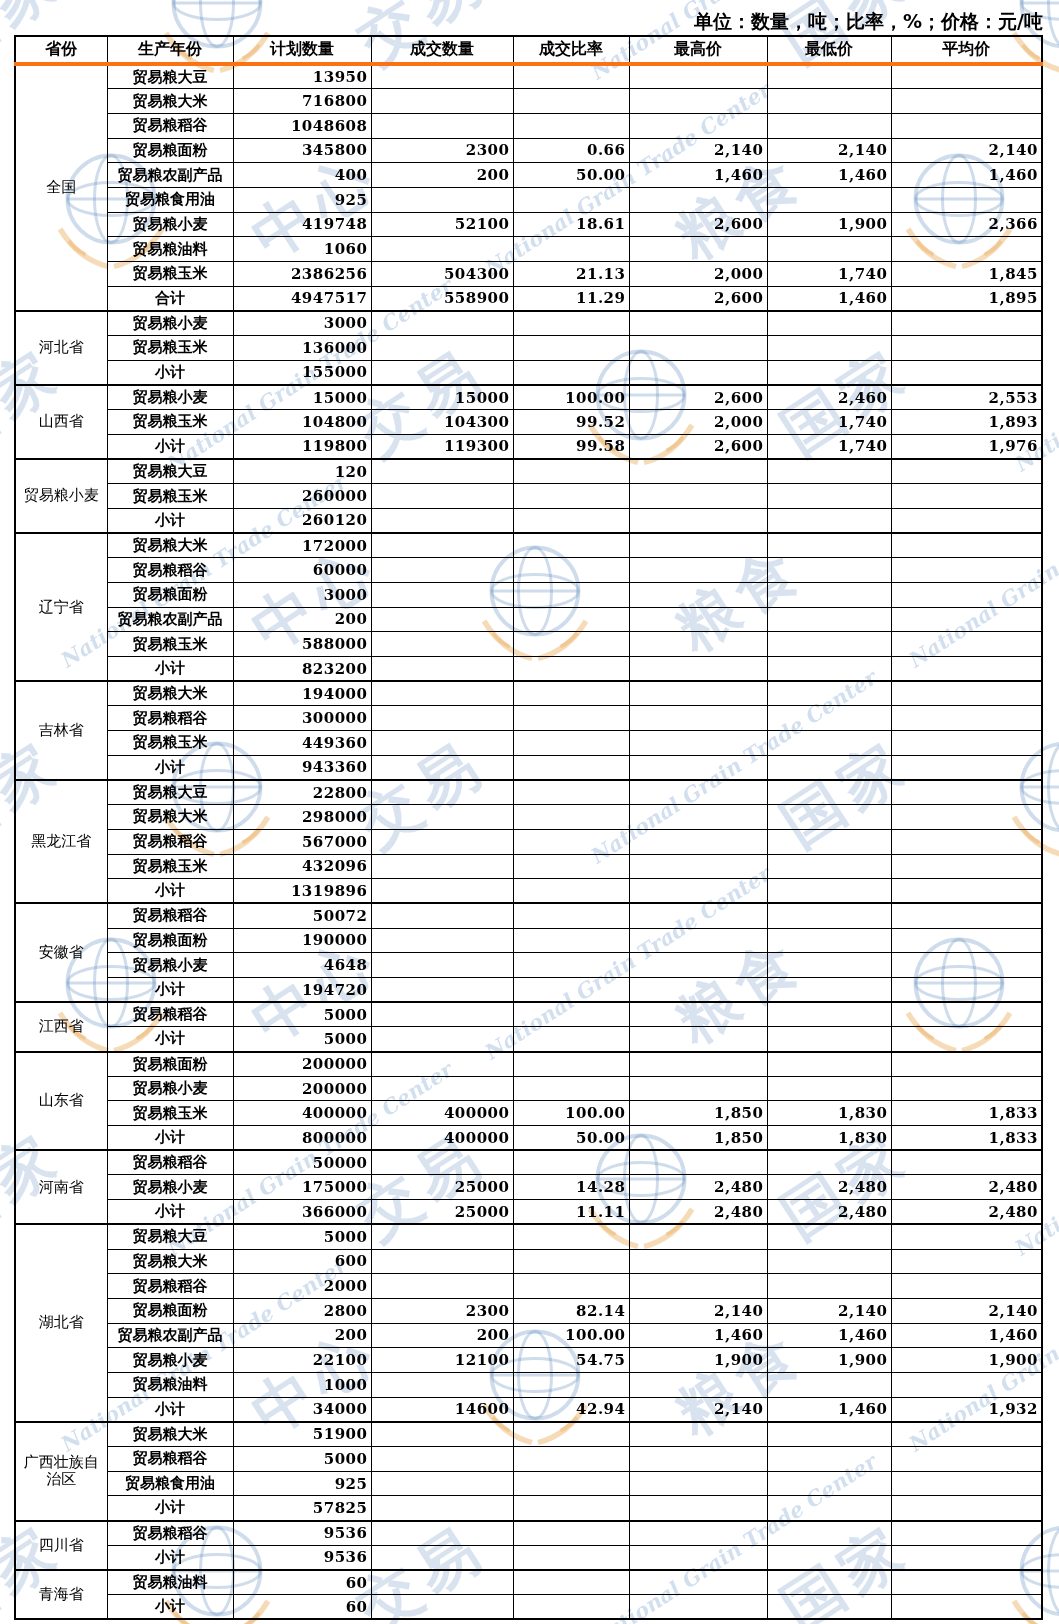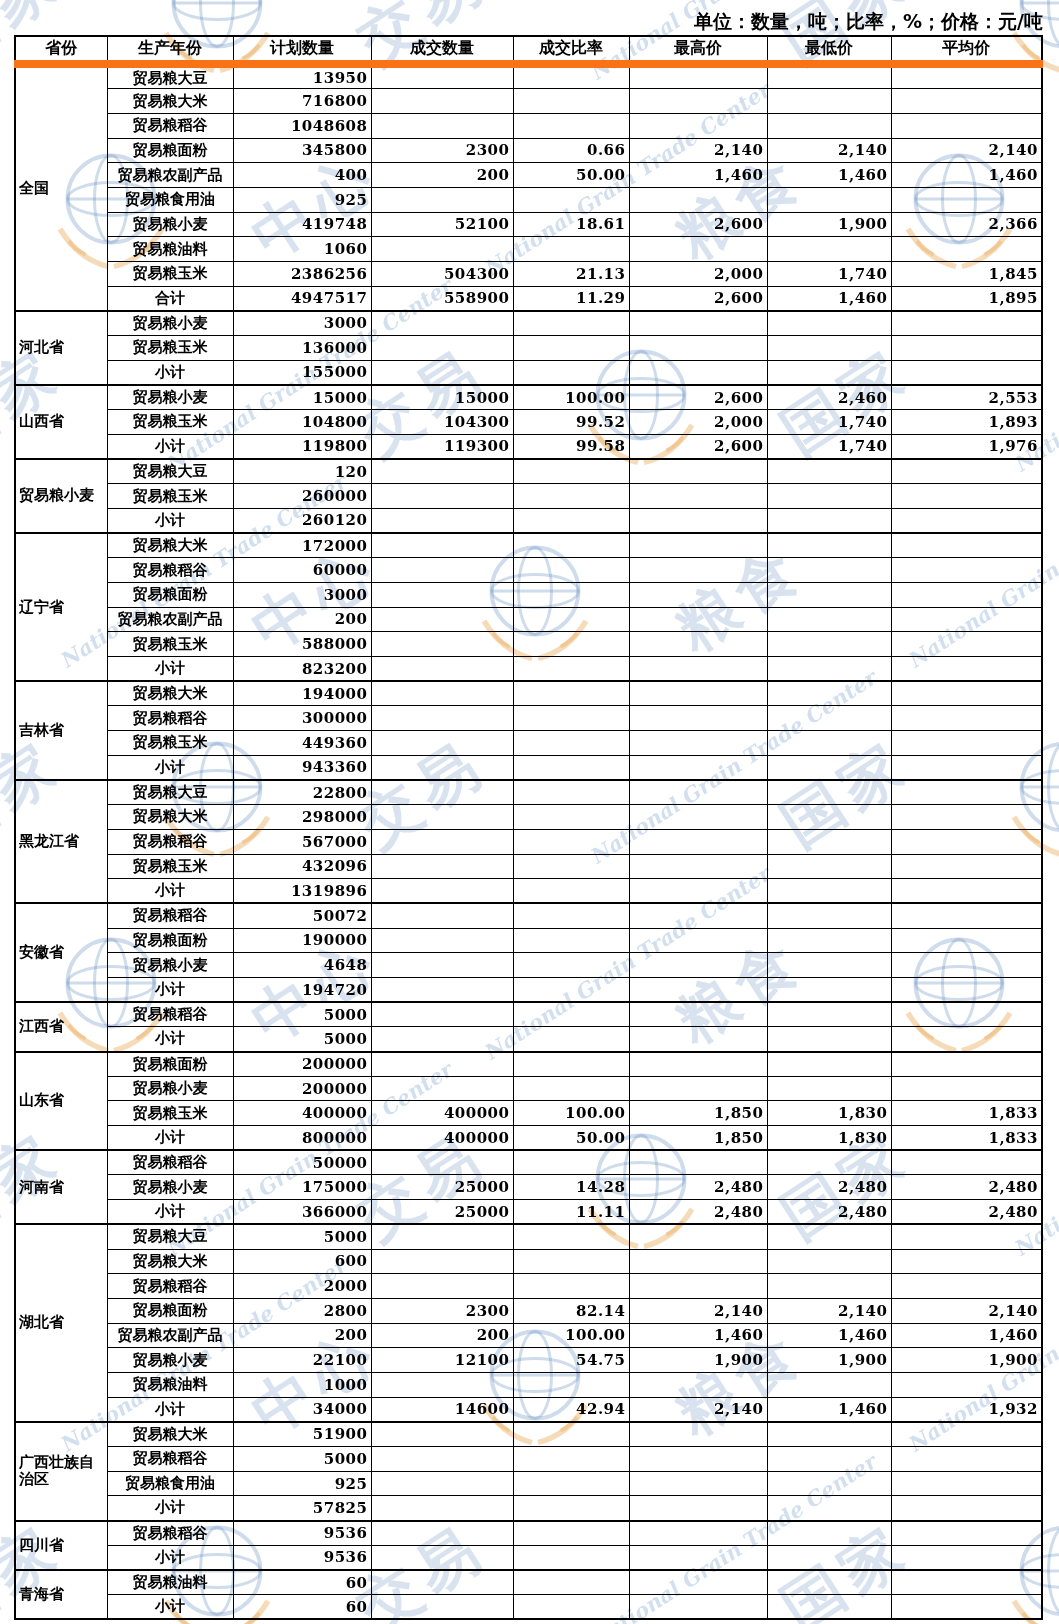--- a/index.html
+++ b/index.html
@@ -20,22 +20,22 @@
   .unit-note{position:absolute;top:9px;right:16px;font-size:19px;font-weight:bold;color:#000;
              font-family:"DejaVu Sans",sans-serif;}
 
   table.grain{position:absolute;left:14px;top:35px;border-collapse:collapse;table-layout:fixed;
               border:2px solid #000;background:transparent;}
   table.grain th,table.grain td{border:1px solid #000;padding:0 3px;overflow:hidden;
               color:#000;background:transparent;}
   table.grain thead tr{height:28px;}
   table.grain tbody tr{height:24.7px;}
   table.grain th{font-size:16px;font-weight:bold;text-align:center;
-                 border-bottom:8px solid #f97316;font-family:"DejaVu Sans",sans-serif;}
-  td.province{font-size:15px;font-weight:bold;text-align:left;line-height:1.15;
+                 border-bottom:4px solid #f97316;font-family:"DejaVu Sans",sans-serif;}
+  td.province{font-size:15px;font-weight:normal;text-align:center;line-height:1.15;
               font-family:"DejaVu Sans",sans-serif;}
   td.product{font-size:15px;font-weight:bold;text-align:center;white-space:nowrap;
              font-family:"DejaVu Sans",sans-serif;}
   td.num{font-size:15px;font-weight:bold;text-align:right;
          font-family:"DejaVu Serif",serif;letter-spacing:0.5px;}
   tbody.section > tr:first-child > td{border-top:2px solid #000;}
 </style>
 </head>
 <body>
 

